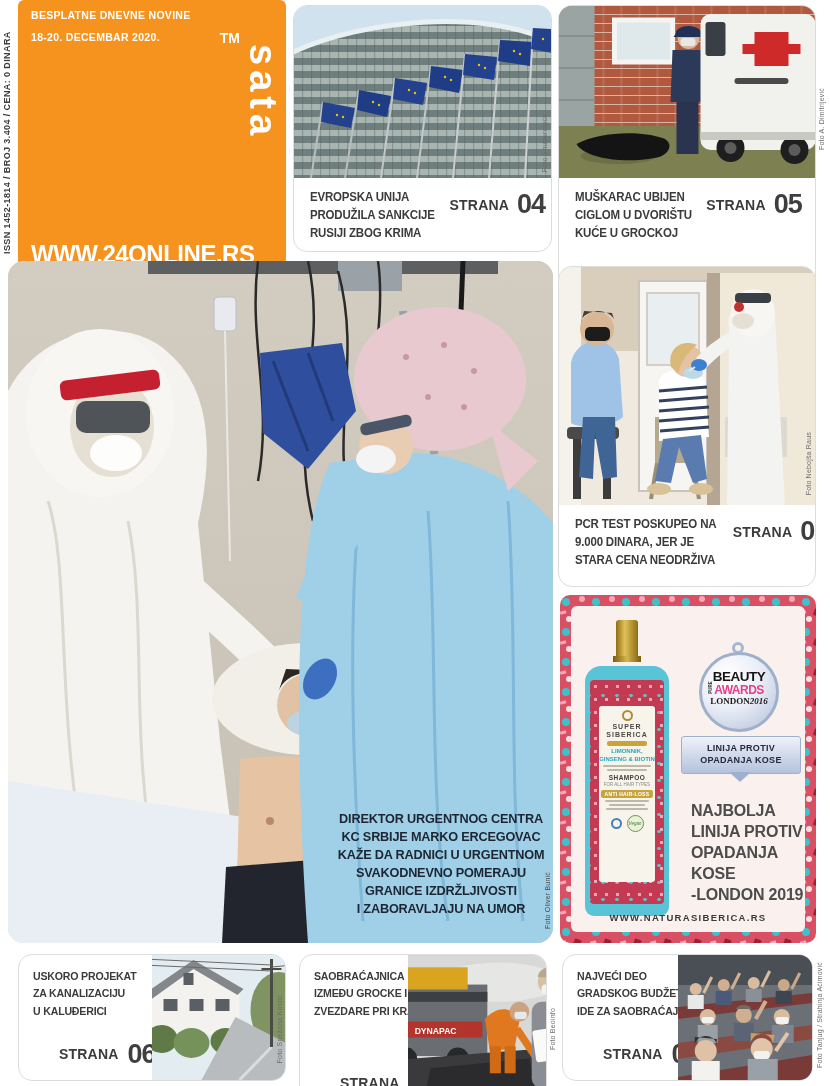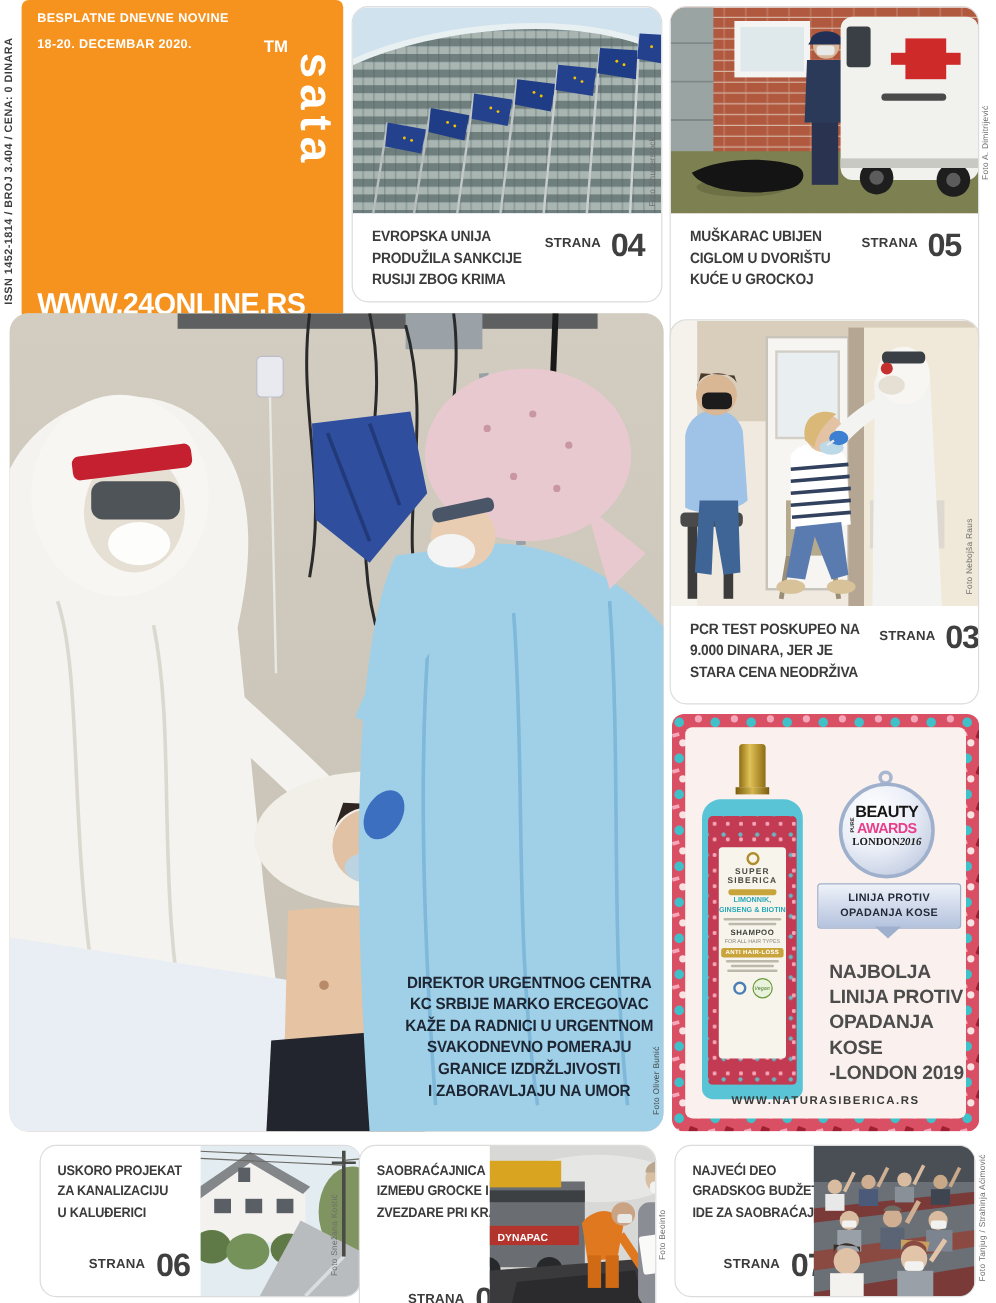--- a/index.html
+++ b/index.html
@@ -22,21 +22,21 @@
         letter-spacing:-.5px;transform:scaleX(.96);transform-origin:left bottom;white-space:nowrap;}
 
   
   .card{position:absolute;background:#fff;border:1px solid #dcdcdc;border-radius:14px;overflow:hidden;box-sizing:border-box;}
   .photo{position:relative;overflow:hidden;}
   .photo svg{display:block;width:100%;height:100%;}
   .caption{display:flex;padding:11px 14px 8px 16px;gap:4px;}
   .title{flex:1;font-weight:700;font-size:12.5px;line-height:1.42;color:#3b3b3b;letter-spacing:-.2px;
          transform:scaleX(.92);transform-origin:left top;white-space:nowrap;}
   .strana{display:flex;align-items:flex-start;gap:8px;padding-top:3px;}
-  .strana-label{font-size:11px;font-weight:700;color:#3b3b3b;margin-top:5px;letter-spacing:.2px;}
+  .strana-label{font-size:14px;font-weight:700;color:#3b3b3b;margin-top:5px;letter-spacing:.2px;}
   .page-num{font-size:27px;font-weight:700;color:#3f3f3f;line-height:.9;letter-spacing:-1px;}
 
   .card-bottom{display:flex;}
   .cap-left{width:50%;padding:13px 4px 10px 14px;display:flex;flex-direction:column;justify-content:space-between;box-sizing:border-box;}
   .cap-left .title{font-size:11.5px;line-height:1.5;}
   .strana-b{display:flex;align-items:center;gap:9px;margin:0 0 4px 26px;}
   .strana-b .strana-label{margin-top:0;}
   .photo-right{flex:1;position:relative;overflow:hidden;}
   .photo-right svg{display:block;width:100%;height:100%;}
 
@@ -473,21 +473,21 @@
       <div class="ad-headline">
         <div>NAJBOLJA</div>
         <div>LINIJA PROTIV</div>
         <div>OPADANJA KOSE</div>
         <div>-LONDON 2019</div>
       </div>
       <div class="ad-site">WWW.NATURASIBERICA.RS</div>
     </div>
   </aside>
 
-  <article class="card card-bottom" style="left:18px;top:954px;width:268px;height:127px;margin-left:15px;">
+  <article class="card card-bottom" style="left:18px;top:954px;width:268px;height:127px;">
     <div class="cap-left">
       <div class="title">
         <div>USKORO PROJEKAT</div>
         <div>ZA KANALIZACIJU</div>
         <div>U KALUĐERICI</div>
       </div>
       <div class="strana-b">
         <span class="strana-label">STRANA</span>
         <span class="page-num">06</span>
       </div>

